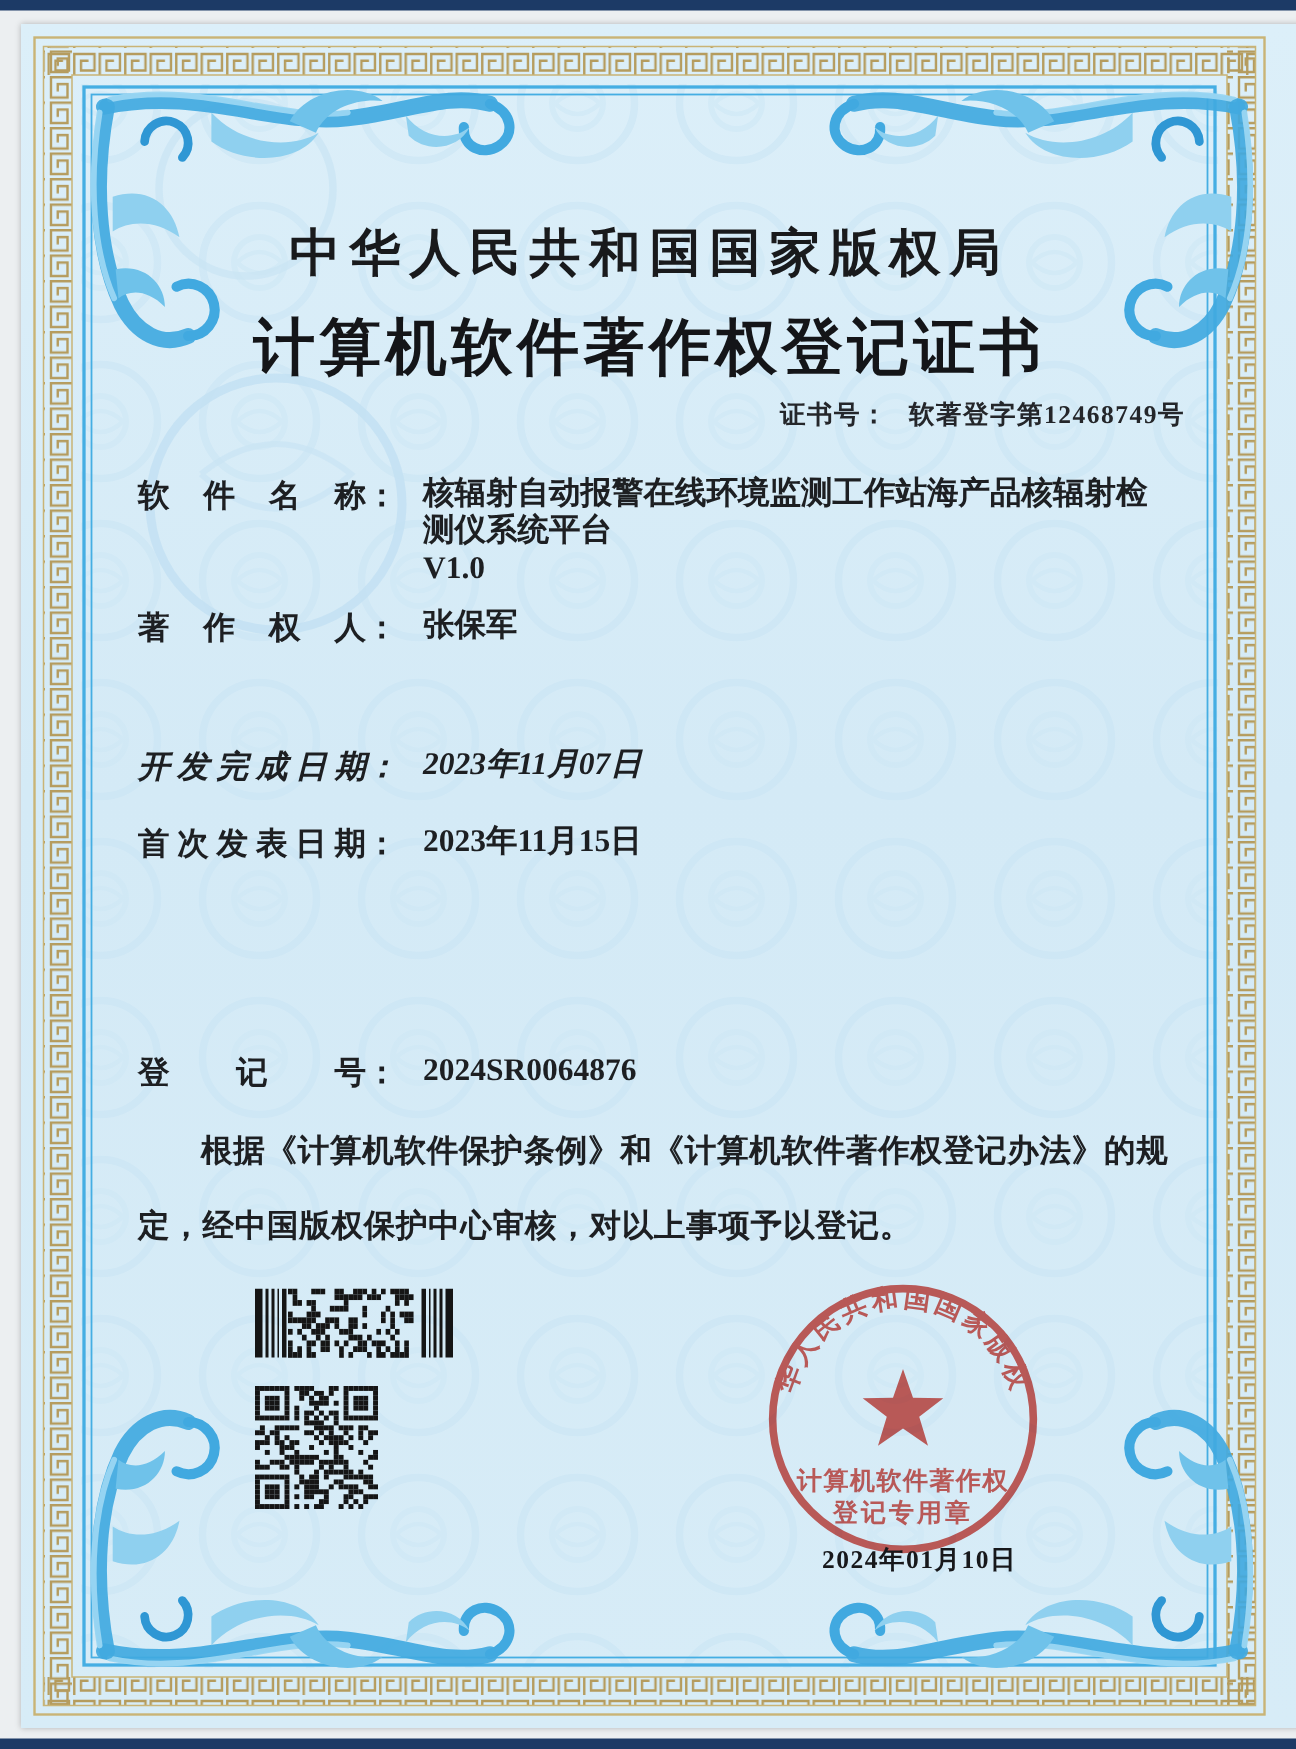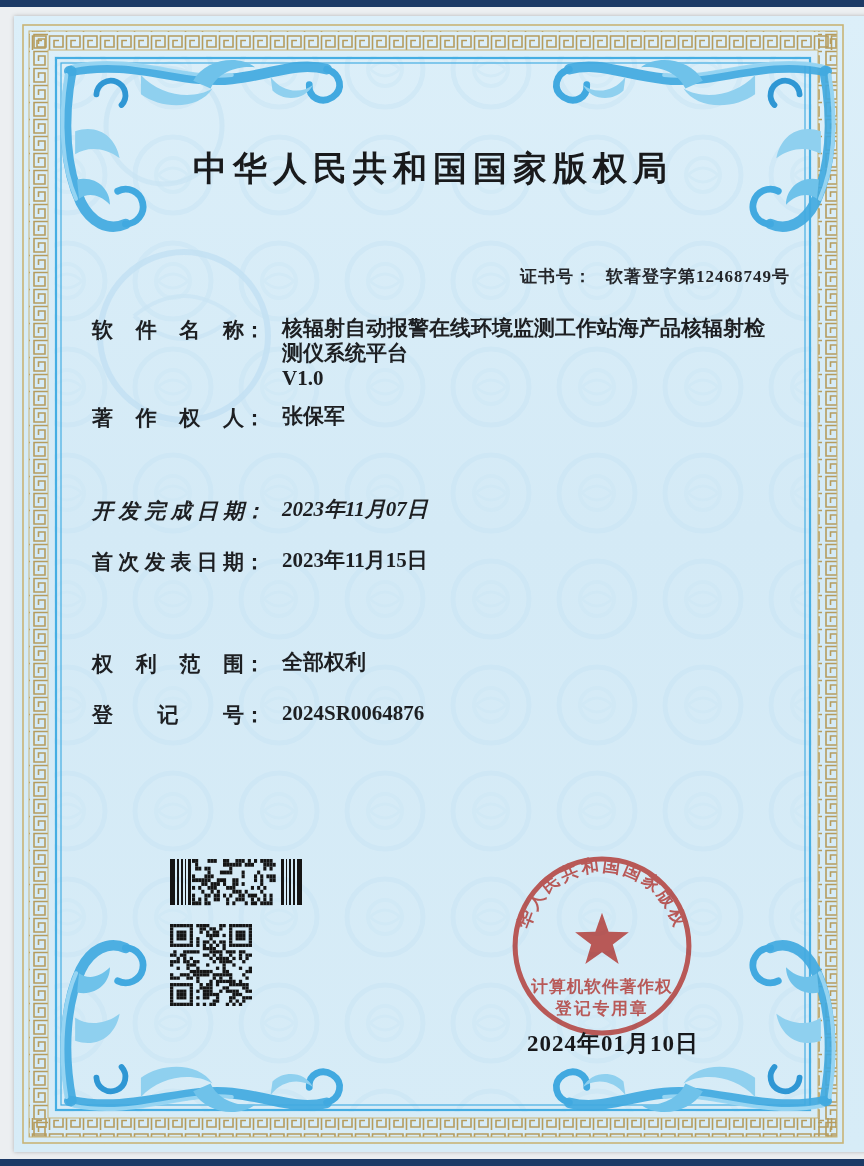--- a/index.html
+++ b/index.html
@@ -45,21 +45,21 @@
   .statement{
     position:absolute;left:78px;top:726px;width:688px;margin:0;
     font-size:21px;font-weight:bold;color:#1d1f22;line-height:50px;
     text-indent:2em;letter-spacing:0.5px;
   }
   .barcode{position:absolute;left:156px;top:843px;}
   .qr{position:absolute;left:156px;top:908px;}
   .seal{position:absolute;left:492px;top:834px;mix-blend-mode:multiply;}
   .issue-date{
     position:absolute;left:479px;top:1012px;width:240px;text-align:center;
-    font-size:23px;font-weight:bold;color:#17181b;letter-spacing:1px;z-index:3;
+    font-size:17px;font-weight:bold;color:#17181b;letter-spacing:1px;z-index:3;
   }
 </style>
 </head>
 <body>
 
 <div class="edge top"></div>
 <div class="edge bottom"></div>
 
 <div class="page">
 
@@ -122,46 +122,45 @@
       <use href="#fl"></use>
     </svg>
   <svg class="corner bl" viewBox="0 0 310 215">
       <use href="#fl"></use>
     </svg>
   <svg class="corner br" viewBox="0 0 310 215">
       <use href="#fl"></use>
     </svg>
 
   <h1 class="authority">中华人民共和国国家版权局</h1>
+  <h2 class="cert-title">计算机软件著作权登记证书</h2>
 
   <div class="certno">
     <span class="lab">证书号：</span><span>软著登字第12468749号</span>
   </div>
 
   <div class="row r0">
     <span class="lbl">软件名称</span><span class="colon">：</span><span class="val">核辐射自动报警在线环境监测工作站海产品核辐射检
 测仪系统平台
 V1.0</span>
   </div>
   <div class="row r1">
     <span class="lbl">著作权人</span><span class="colon">：</span><span class="val">张保军</span>
   </div>
   <div class="row r2">
     <span class="lbl">开发完成日期</span><span class="colon">：</span><span class="val">2023年11月07日</span>
   </div>
   <div class="row r3">
     <span class="lbl">首次发表日期</span><span class="colon">：</span><span class="val">2023年11月15日</span>
   </div>
-  <div class="row r5">
-    <span class="lbl">权利范围</span><span class="colon">：</span><span class="val">全部权利</span>
-  </div>
   <div class="row r6">
     <span class="lbl">登记号</span><span class="colon">：</span><span class="val">2024SR0064876</span>
   </div>
 
+  <p class="statement">根据《计算机软件保护条例》和《计算机软件著作权登记办法》的规定，经中国版权保护中心审核，对以上事项予以登记。</p>
 
   <svg id="barcode" class="barcode" width="132" height="48" viewBox="0 0 132 48">
       <rect x="0" y="0" width="5" height="46" fill="#151515"></rect>
       <rect x="7" y="0" width="2" height="46" fill="#151515"></rect>
       <rect x="11" y="0" width="2" height="46" fill="#151515"></rect>
       <rect x="15" y="0" width="1" height="46" fill="#151515"></rect>
       <rect x="18" y="0" width="3" height="46" fill="#151515"></rect>
       <rect x="22" y="0" width="3.1" height="3.85" fill="#151515"></rect>
       <rect x="25.1" y="0" width="3.1" height="3.85" fill="#151515"></rect>
       <rect x="37.5" y="0" width="3.1" height="3.85" fill="#151515"></rect>

